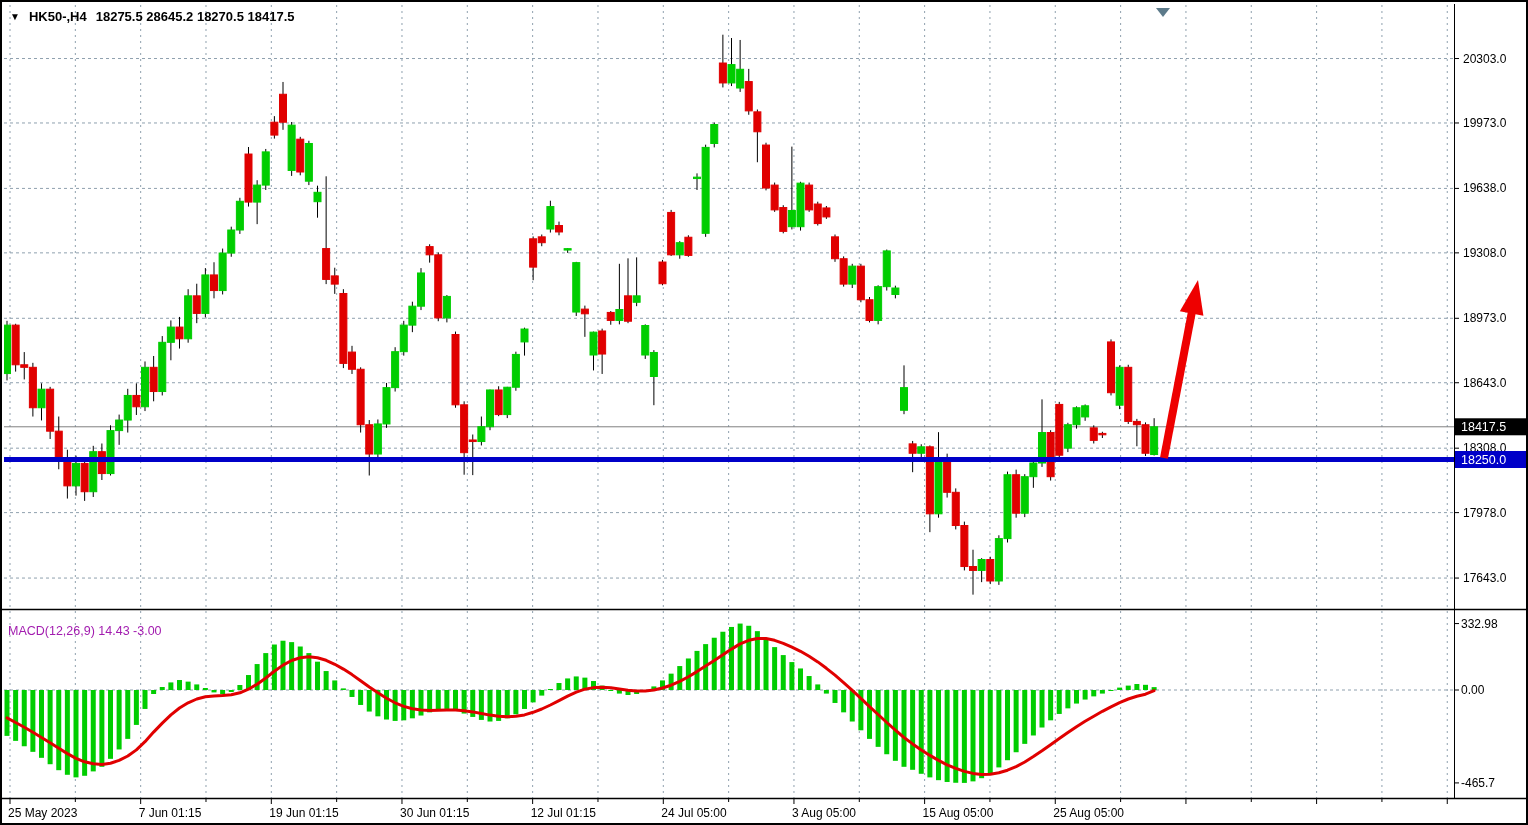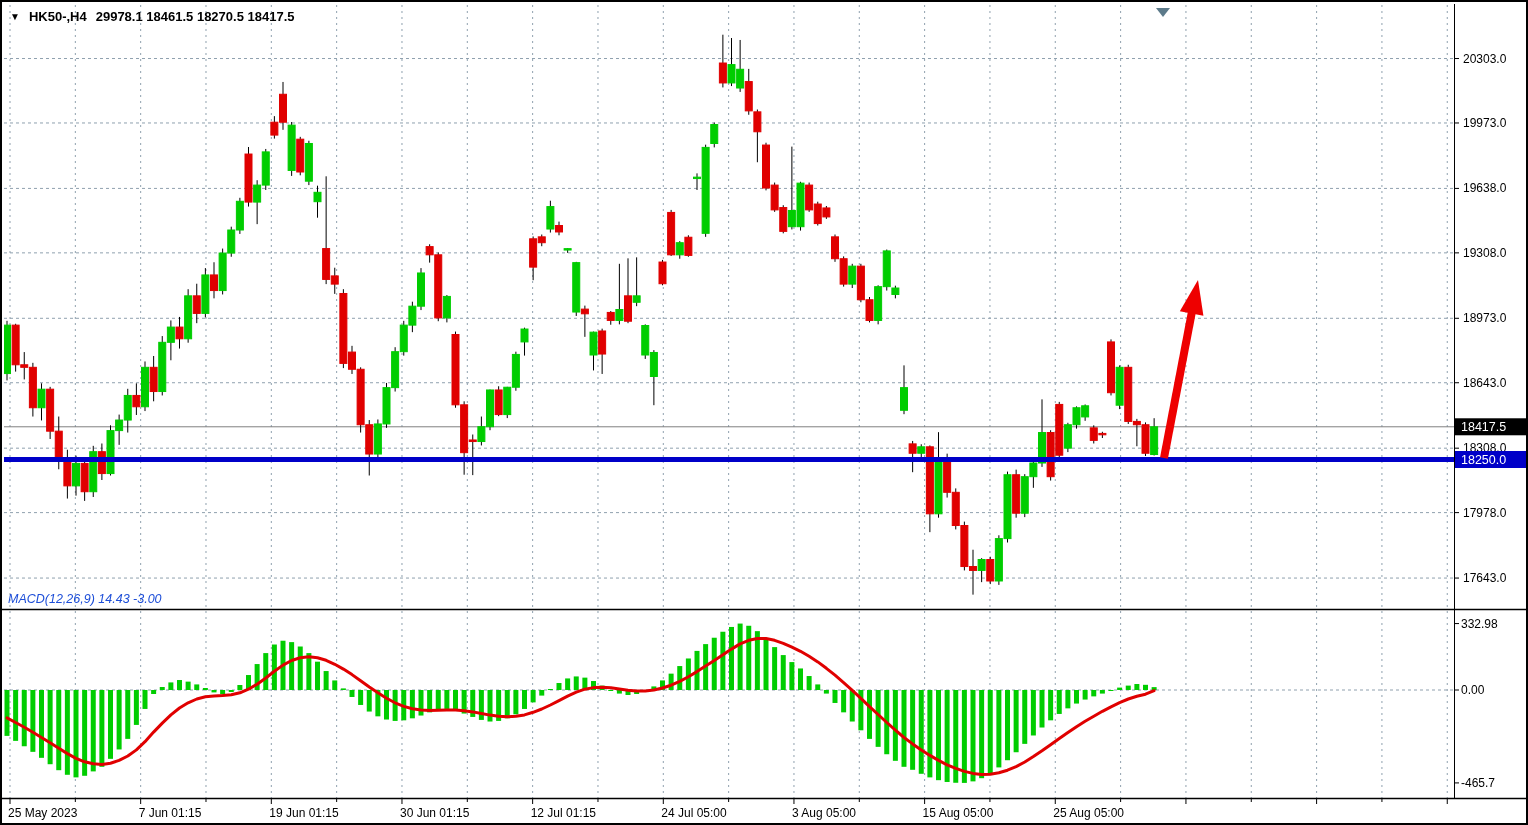--- a/index.html
+++ b/index.html
@@ -1,31 +1,31 @@
 <!DOCTYPE html>
 <html><head>
 <meta charset="utf-8">
 <style>
   html,body{margin:0;padding:0;background:#d4d0c8;font-family:"Liberation Sans",sans-serif;}
   .window{position:relative;width:1528px;height:825px;background:#ffffff;border:2px solid #000;box-sizing:border-box;overflow:hidden;}
   .chart-title{position:absolute;left:8px;top:7px;display:flex;align-items:center;gap:9px;font-size:13px;font-weight:bold;color:#000;z-index:5;}
   .chart-title .tri{font-size:10px;line-height:1;}
-  .macd-label{position:absolute;left:6px;top:590px;font-size:12.5px;color:#1d4ed8;z-index:5;font-style:italic;}
+  .macd-label{position:absolute;left:6px;top:622px;font-size:12.5px;color:#a21caf;z-index:5;}
   svg{position:absolute;left:0;top:0;}
   text{font-family:"Liberation Sans",sans-serif;}
 </style>
 </head>
 <body>
 
 <div class="window">
 
   <div class="chart-title">
     <span class="tri">▼</span>
     <span>HK50-,H4</span>
-    <span>29978.1 18461.5 18270.5 18417.5</span>
+    <span>18275.5 28645.2 18270.5 18417.5</span>
   </div>
 
   <div class="macd-label">MACD(12,26,9) 14.43 -3.00</div>
 
   <svg id="cv" width="1528" height="825" viewBox="0 0 1528 825">
     <defs>
       <clipPath id="clipMain">
           <rect x="2" y="3" width="1450" height="603"></rect>
         </clipPath>
       <clipPath id="clipMacd">

